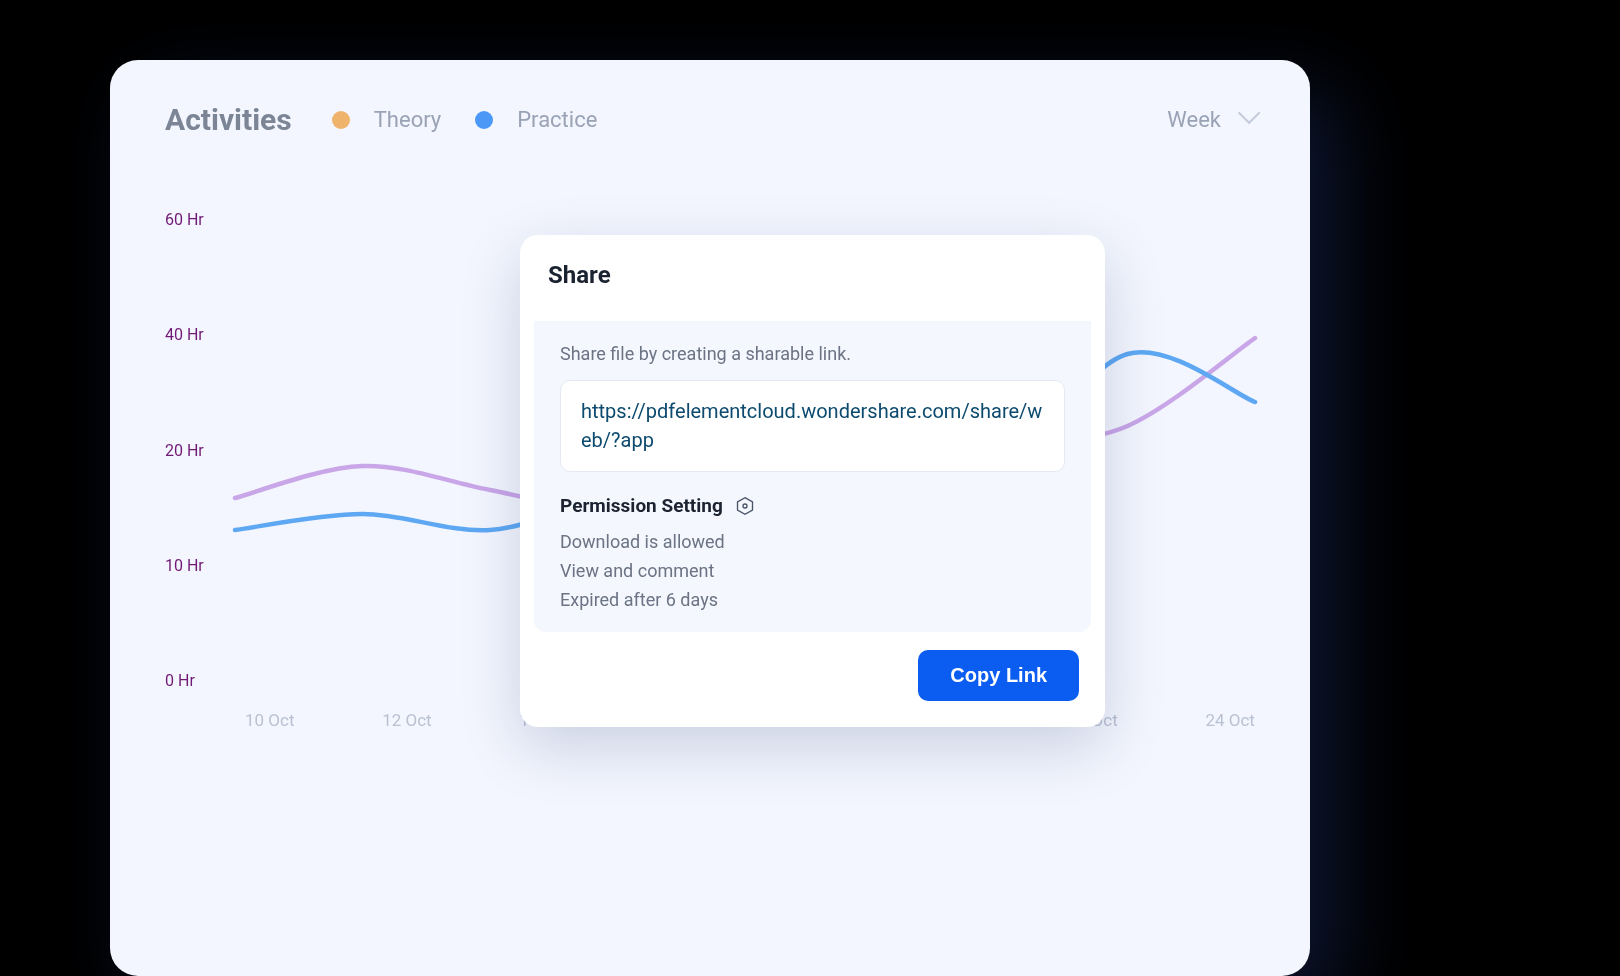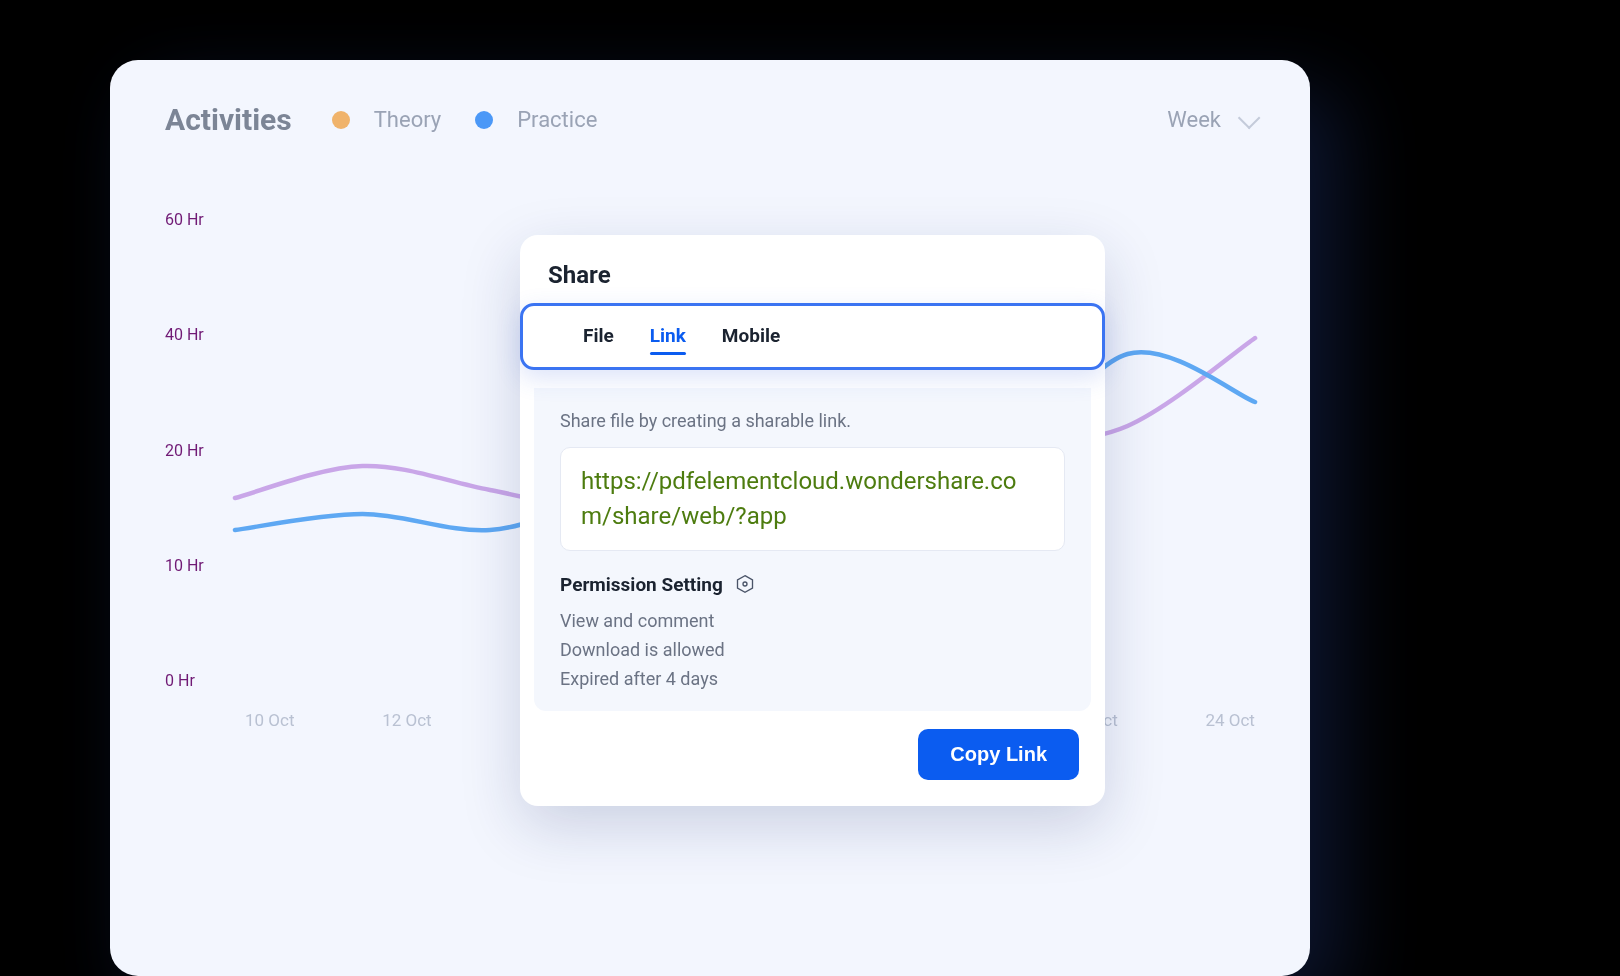--- a/index.html
+++ b/index.html
@@ -47,21 +47,20 @@
     color: #9aa3b5;
   }
   .dot {
     width: 18px; height: 18px; border-radius: 50%;
   }
   .dot-theory { background: #f0b36b; }
   .dot-practice { background: #4b98f7; }
   .spacer { flex: 1; }
   .range-select {
     display: flex;
-    align-items: center;
     gap: 18px;
     font-size: 22px;
     color: #9aa3b5;
     cursor: default;
   }
   .chevron {
     width: 16px; height: 16px;
     border-right: 2.5px solid #c4cbda;
     border-bottom: 2.5px solid #c4cbda;
     transform: rotate(45deg) translateY(-3px);
@@ -170,22 +169,22 @@
   .hint {
     font-size: 18px;
     color: #6b7384;
   }
   .link-box {
     margin-top: 16px;
     background: #fff;
     border: 1.5px solid #e5e9f3;
     border-radius: 10px;
     padding: 16px 20px;
-    font-size: 24px;
-    color: #4d7c0f;
+    font-size: 20px;
+    color: #0c4a6e;
     word-break: break-all;
     line-height: 1.45;
   }
   .perm-row {
     margin-top: 22px;
     display: flex;
     align-items: center;
     gap: 12px;
   }
   .perm-title {
@@ -272,43 +271,36 @@
         <div class="x-tick">16 Oct</div>
         <div class="x-tick">18 Oct</div>
         <div class="x-tick">20 Oct</div>
         <div class="x-tick">22 Oct</div>
         <div class="x-tick">24 Oct</div>
       </div>
     </div>
 
     <div class="modal">
       <div class="modal-title">Share</div>
-      <div class="tabbar-wrap">
-        <div class="tabbar">
-          <div class="tab">File</div>
-          <div class="tab active">Link</div>
-          <div class="tab">Mobile</div>
-        </div>
-      </div>
       <div class="modal-body">
         <div class="hint">Share file by creating a sharable link.</div>
         <div class="link-box">https://pdfelementcloud.wondershare.com/share/web/?app</div>
         <div class="perm-row">
           <div class="perm-title">Permission Setting</div>
           <span class="gear-hex">
             <svg viewBox="0 0 24 24" width="20" height="20">
               <polygon points="12,2 21,7 21,17 12,22 3,17 3,7" fill="none" stroke="#4a5468" stroke-width="1.6"></polygon>
               <circle cx="12" cy="12" r="2.4" fill="none" stroke="#4a5468" stroke-width="1.6"></circle>
             </svg>
           </span>
         </div>
         <div class="perm-list">
+          <div class="perm-item">Download is allowed</div>
           <div class="perm-item">View and comment</div>
-          <div class="perm-item">Download is allowed</div>
-          <div class="perm-item">Expired after 4 days</div>
+          <div class="perm-item">Expired after 6 days</div>
         </div>
       </div>
       <div class="modal-footer">
         <button class="copy-btn">Copy Link</button>
       </div>
     </div>
 
   </div>
 </div>
 

